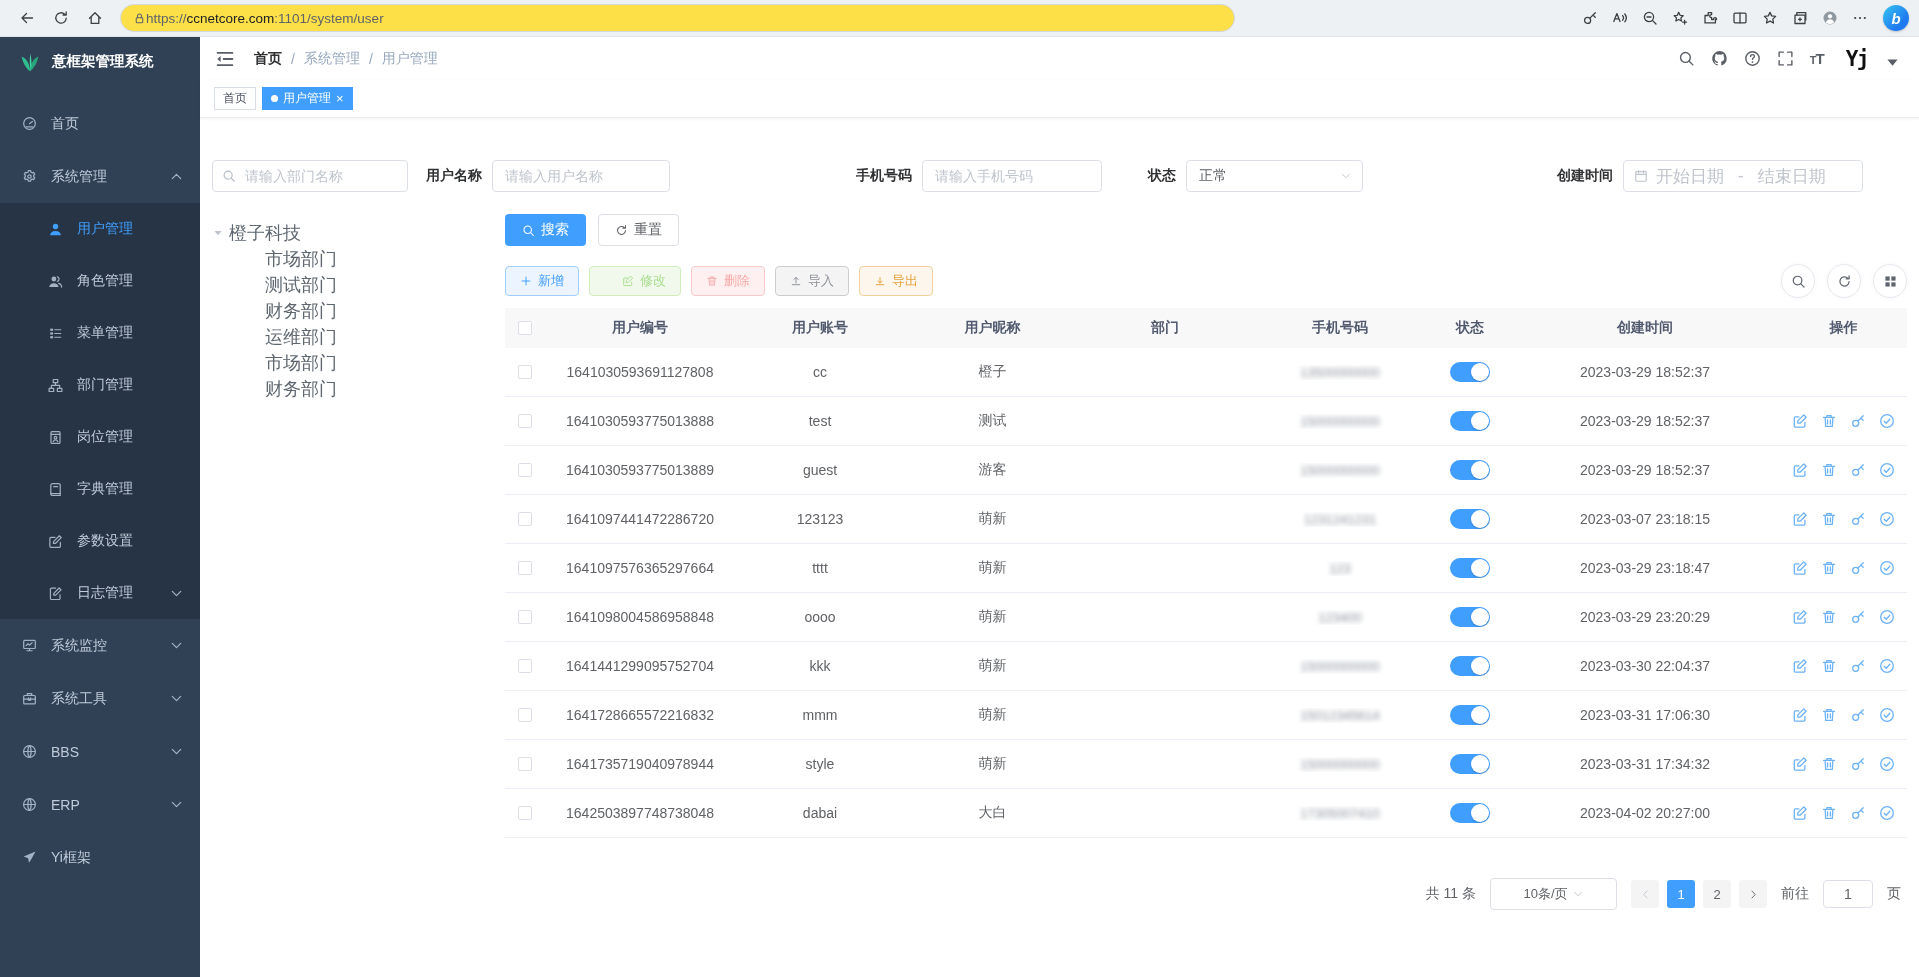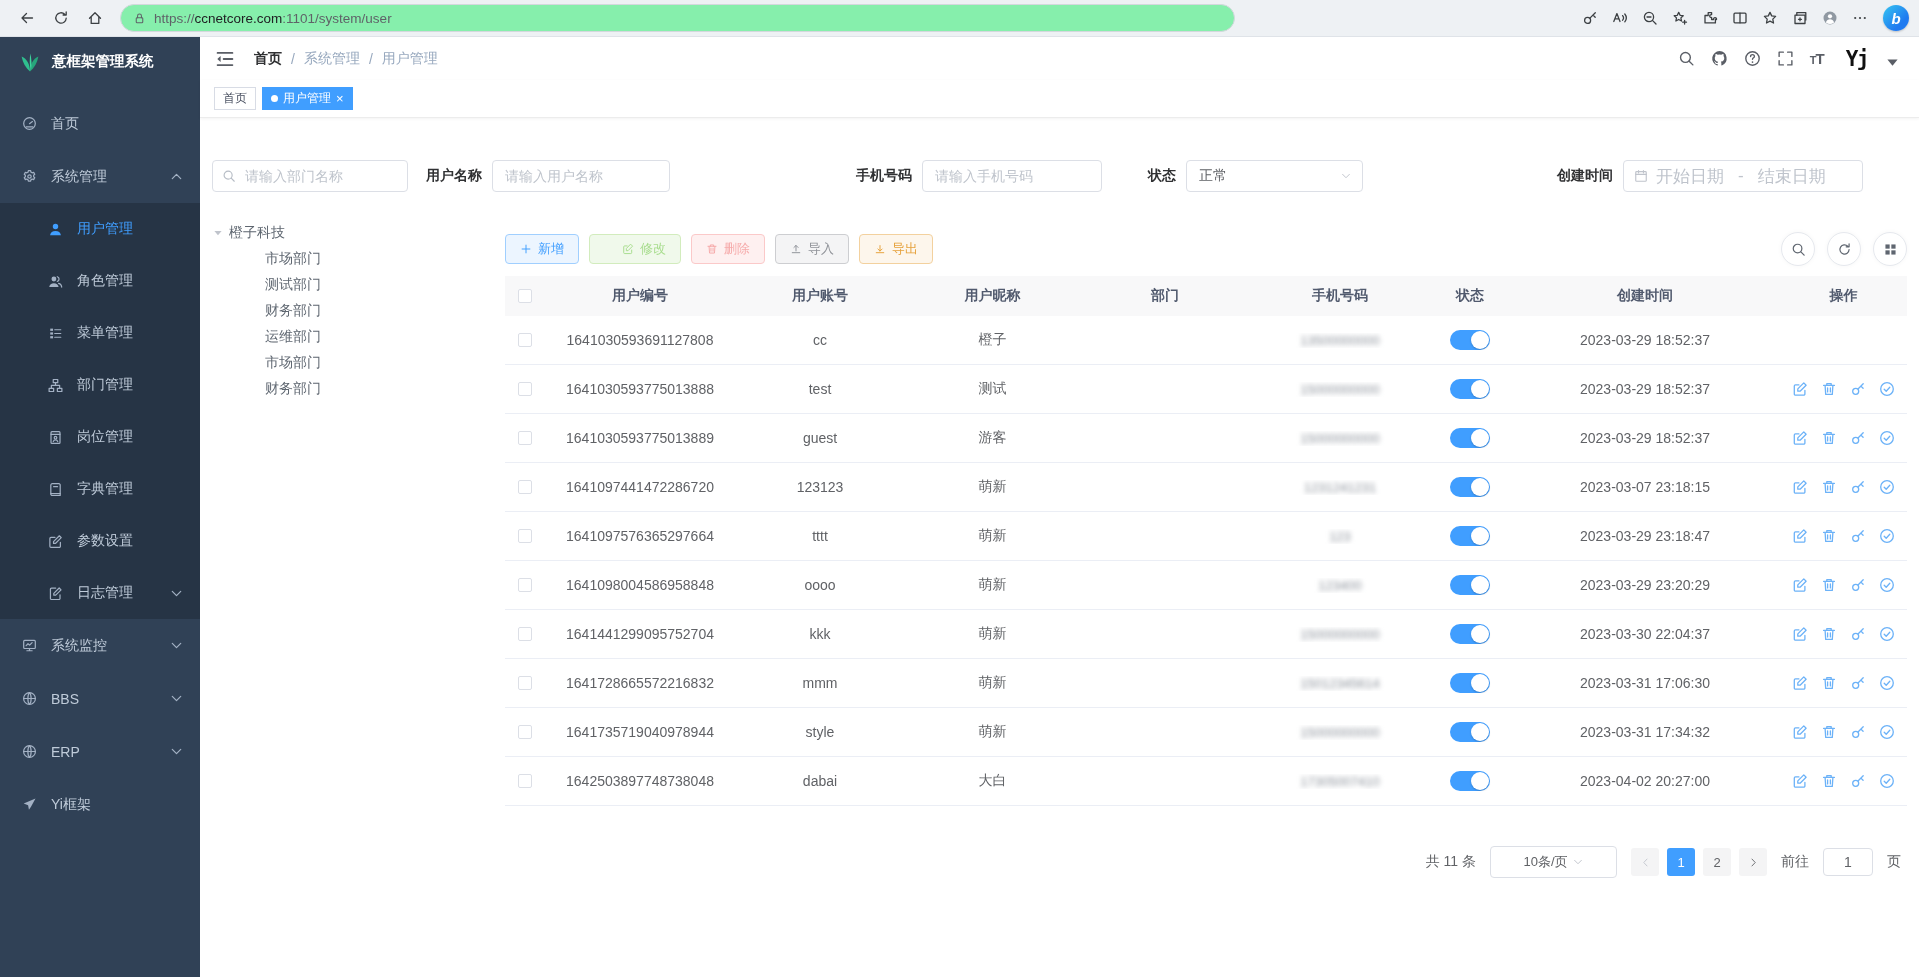--- a/index.html
+++ b/index.html
@@ -6,22 +6,22 @@
   html,body { width:1919px; height:977px; overflow:hidden; background:#fff;
     font-family:"Liberation Sans","DejaVu Sans",sans-serif; }
   .ic { display:inline-flex; width:16px; height:16px; flex:0 0 auto; }
   .ic svg { width:100%; height:100%; display:block; }
 
   
   .browser-bar { height:37px; background:#eef1f4; border-bottom:1px solid #dfe3e8;
     display:flex; align-items:center; padding:0 10px; }
   .b-btn { width:34px; height:30px; display:flex; align-items:center; justify-content:center;
     color:#3c4043; border-radius:4px; cursor:pointer; }
-  .url-pill { margin-left:8px; width:1115px; height:28px; background:#86efac; border:1px solid #d4d8dd;
-    border-radius:14px; display:flex; align-items:center; padding:8px 12px; gap:8px; }
+  .url-pill { margin-left:8px; width:1115px; height:28px; background:#fde047; border:1px solid #d4d8dd;
+    border-radius:14px; display:flex; align-items:center; padding:8px 12px; }
   .url-pill .ic { width:13px; height:13px; color:#5f6368; }
   .url-text { font-size:13.5px; color:#5f6368; white-space:nowrap; }
   .url-text b { color:#202124; font-weight:normal; }
   .b-right { margin-left:auto; display:flex; align-items:center; gap:8px; }
   .b-right .b-btn { width:30px; }
   .b-right .ic { width:16px; height:16px; }
   .bing { width:26px; height:26px; border-radius:50%; background:linear-gradient(135deg,#36c5f1,#1f7af0 70%);
     display:flex; align-items:center; justify-content:center; cursor:pointer; box-shadow:0 1px 2px rgba(0,0,0,.2); }
   .bing span { color:#fff; font-weight:bold; font-size:15px; font-style:italic; }
 
@@ -79,21 +79,21 @@
   .sel { height:32px; border:1px solid #dcdfe6; border-radius:4px; display:flex; align-items:center;
     padding:0 10px 0 12px; font-size:14px; color:#606266; cursor:pointer; background:#fff; }
   .sel .ic { margin-left:auto; width:12px; height:12px; color:#c0c4cc; }
   .daterange { width:240px; height:32px; border:1px solid #dcdfe6; border-radius:4px; display:flex;
     align-items:center; padding:0 10px; gap:8px; font-size:17px; color:#bfc4cc; background:#fff; cursor:pointer; }
   .daterange .ic { width:14px; height:14px; color:#c0c4cc; }
   .daterange .dr-sep { color:#bfc4cc; margin:0 6px; }
 
   .body-row { display:flex; flex:1; margin-top:22px; min-height:0; }
   .tree-panel { width:293px; flex:0 0 293px; padding-top:6px; }
-  .tree-item { height:26px; display:flex; align-items:center; font-size:14px; color:#5e6670; cursor:pointer; white-space:nowrap; }
+  .tree-item { height:26px; display:flex; align-items:center; font-size:18px; color:#5e6670; cursor:pointer; white-space:nowrap; }
   .tree-caret { width:12px; height:12px; color:#c0c4cc; margin-right:5px; flex:0 0 12px; }
 
   .table-area { flex:1; min-width:0; display:flex; flex-direction:column; }
   .search-row { display:flex; gap:12px; flex:0 0 auto; }
   .btn { height:32px; padding:0 16px; border-radius:4px; font-size:14px; display:inline-flex;
     align-items:center; gap:6px; cursor:pointer; border:1px solid transparent; white-space:nowrap; }
   .btn .ic { width:13px; height:13px; }
   .btn-search { background:#409eff; color:#fff; }
   .btn-reset { background:#fff; border-color:#dcdfe6; color:#606266; }
 
@@ -396,20 +396,34 @@
           <span>系统监控</span>
           <span class="ic m-chev">
             <svg viewBox="0 0 16 16" fill="none" stroke="currentColor" stroke-width="1.3" stroke-linecap="round" stroke-linejoin="round">
               <path d="M3.5 5.8L8 10.3l4.5-4.5"></path>
             </svg>
           </span>
         </div>
         <div class="m-item">
           <span class="ic">
             <svg viewBox="0 0 16 16" fill="none" stroke="currentColor" stroke-width="1.3" stroke-linecap="round" stroke-linejoin="round">
+              <rect x="1.8" y="4.8" width="12.4" height="9" rx="1"></rect>
+              <path d="M5.6 4.8V2.8h4.8v2M1.8 8.6h12.4M6.8 7.4v2.4h2.4V7.4"></path>
+            </svg>
+          </span>
+          <span>系统工具</span>
+          <span class="ic m-chev">
+            <svg viewBox="0 0 16 16" fill="none" stroke="currentColor" stroke-width="1.3" stroke-linecap="round" stroke-linejoin="round">
+              <path d="M3.5 5.8L8 10.3l4.5-4.5"></path>
+            </svg>
+          </span>
+        </div>
+        <div class="m-item">
+          <span class="ic">
+            <svg viewBox="0 0 16 16" fill="none" stroke="currentColor" stroke-width="1.3" stroke-linecap="round" stroke-linejoin="round">
               <circle cx="8" cy="8" r="6.3"></circle>
               <path d="M1.7 8h12.6M8 1.7c2.3 2.2 2.3 10.4 0 12.6-2.3-2.2-2.3-10.4 0-12.6z"></path>
             </svg>
           </span>
           <span>BBS</span>
           <span class="ic m-chev">
             <svg viewBox="0 0 16 16" fill="none" stroke="currentColor" stroke-width="1.3" stroke-linecap="round" stroke-linejoin="round">
               <path d="M3.5 5.8L8 10.3l4.5-4.5"></path>
             </svg>
           </span>
@@ -564,20 +578,39 @@
             </div>
             <div class="tree-item" style="padding-left: 53px;">
               <span>市场部门</span>
             </div>
             <div class="tree-item" style="padding-left: 53px;">
               <span>财务部门</span>
             </div>
           </div>
 
         <div class="table-area">
+          <div class="search-row">
+            <div class="btn btn-search">
+              <span class="ic">
+                  <svg viewBox="0 0 16 16" fill="none" stroke="currentColor" stroke-width="1.3" stroke-linecap="round" stroke-linejoin="round">
+                    <circle cx="7" cy="7" r="4.6"></circle>
+                    <path d="M10.5 10.5L14 14"></path>
+                  </svg>
+                </span>
+              <span>搜索</span>
+            </div>
+            <div class="btn btn-reset">
+              <span class="ic">
+                  <svg viewBox="0 0 16 16" fill="none" stroke="currentColor" stroke-width="1.3" stroke-linecap="round" stroke-linejoin="round">
+                    <path d="M12.9 8.1a4.9 4.9 0 1 1-1.4-3.6M12.9 2v3.1h-3.1"></path>
+                  </svg>
+                </span>
+              <span>重置</span>
+            </div>
+          </div>
 
           <div class="action-row">
             <div class="btn-sm b-add">
               <span class="ic">
                   <svg viewBox="0 0 16 16" fill="none" stroke="currentColor" stroke-width="1.3" stroke-linecap="round" stroke-linejoin="round">
                     <path d="M8 2.8v10.4M2.8 8h10.4"></path>
                   </svg>
                 </span>
               <span>新增</span>
             </div>

